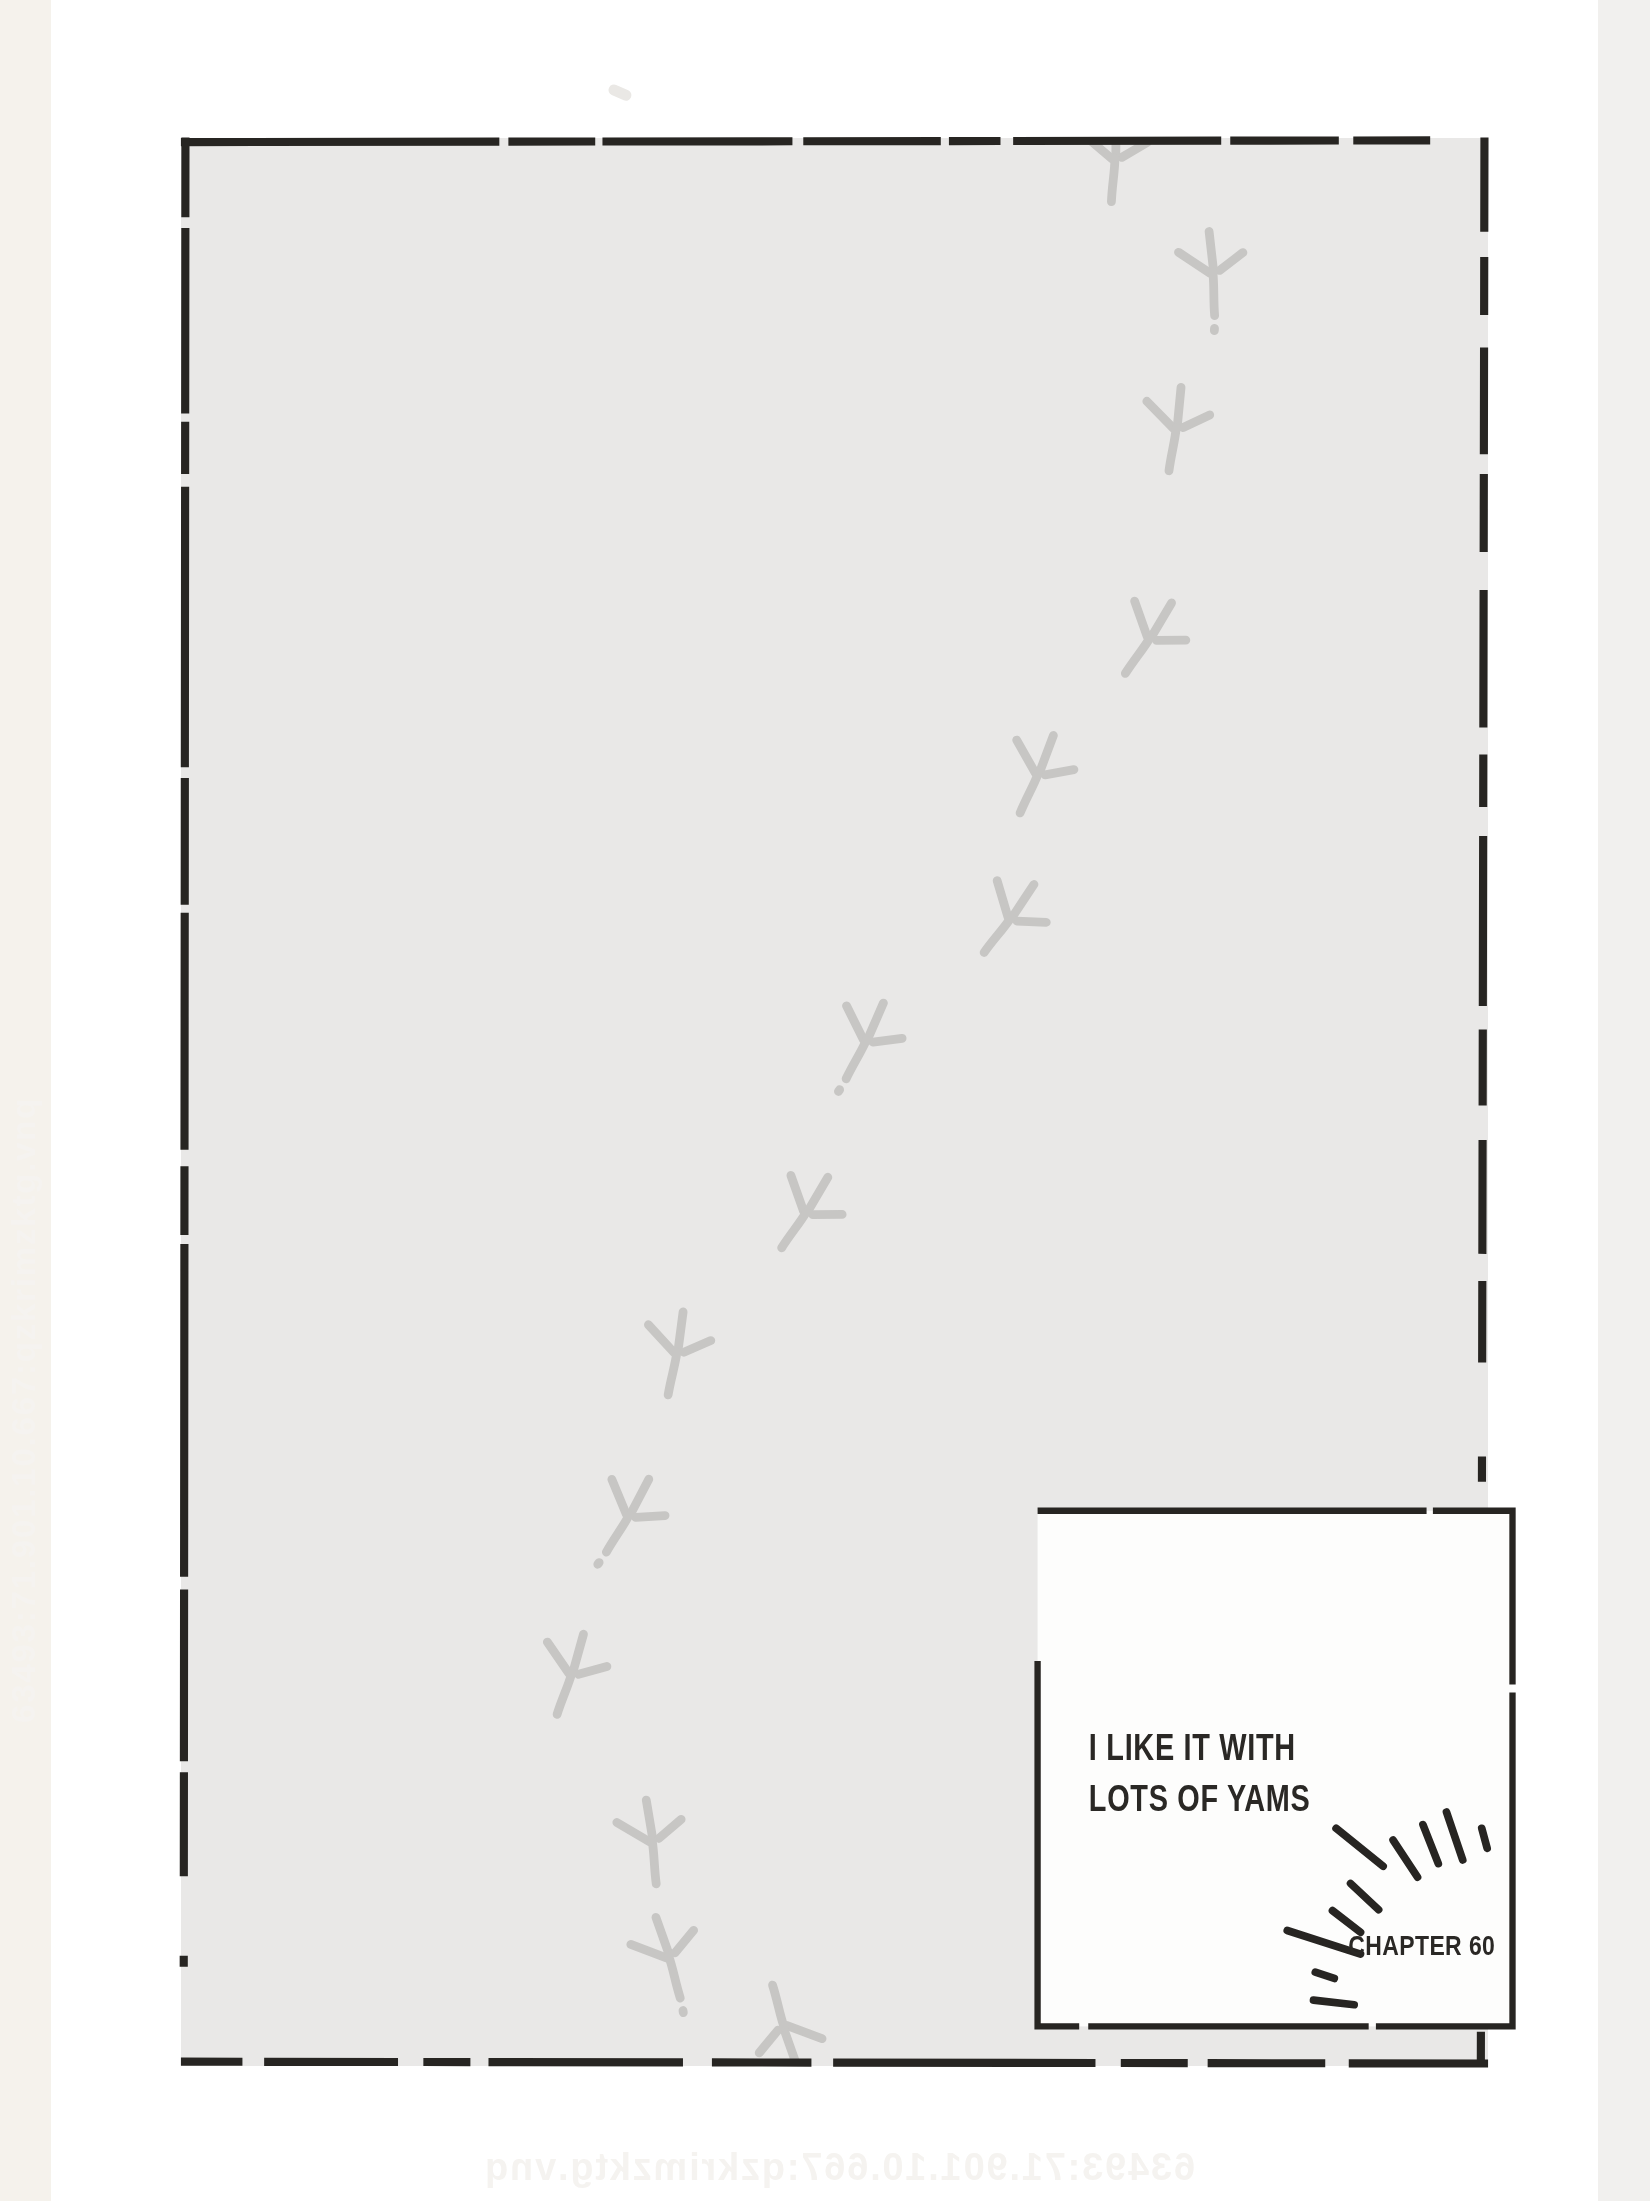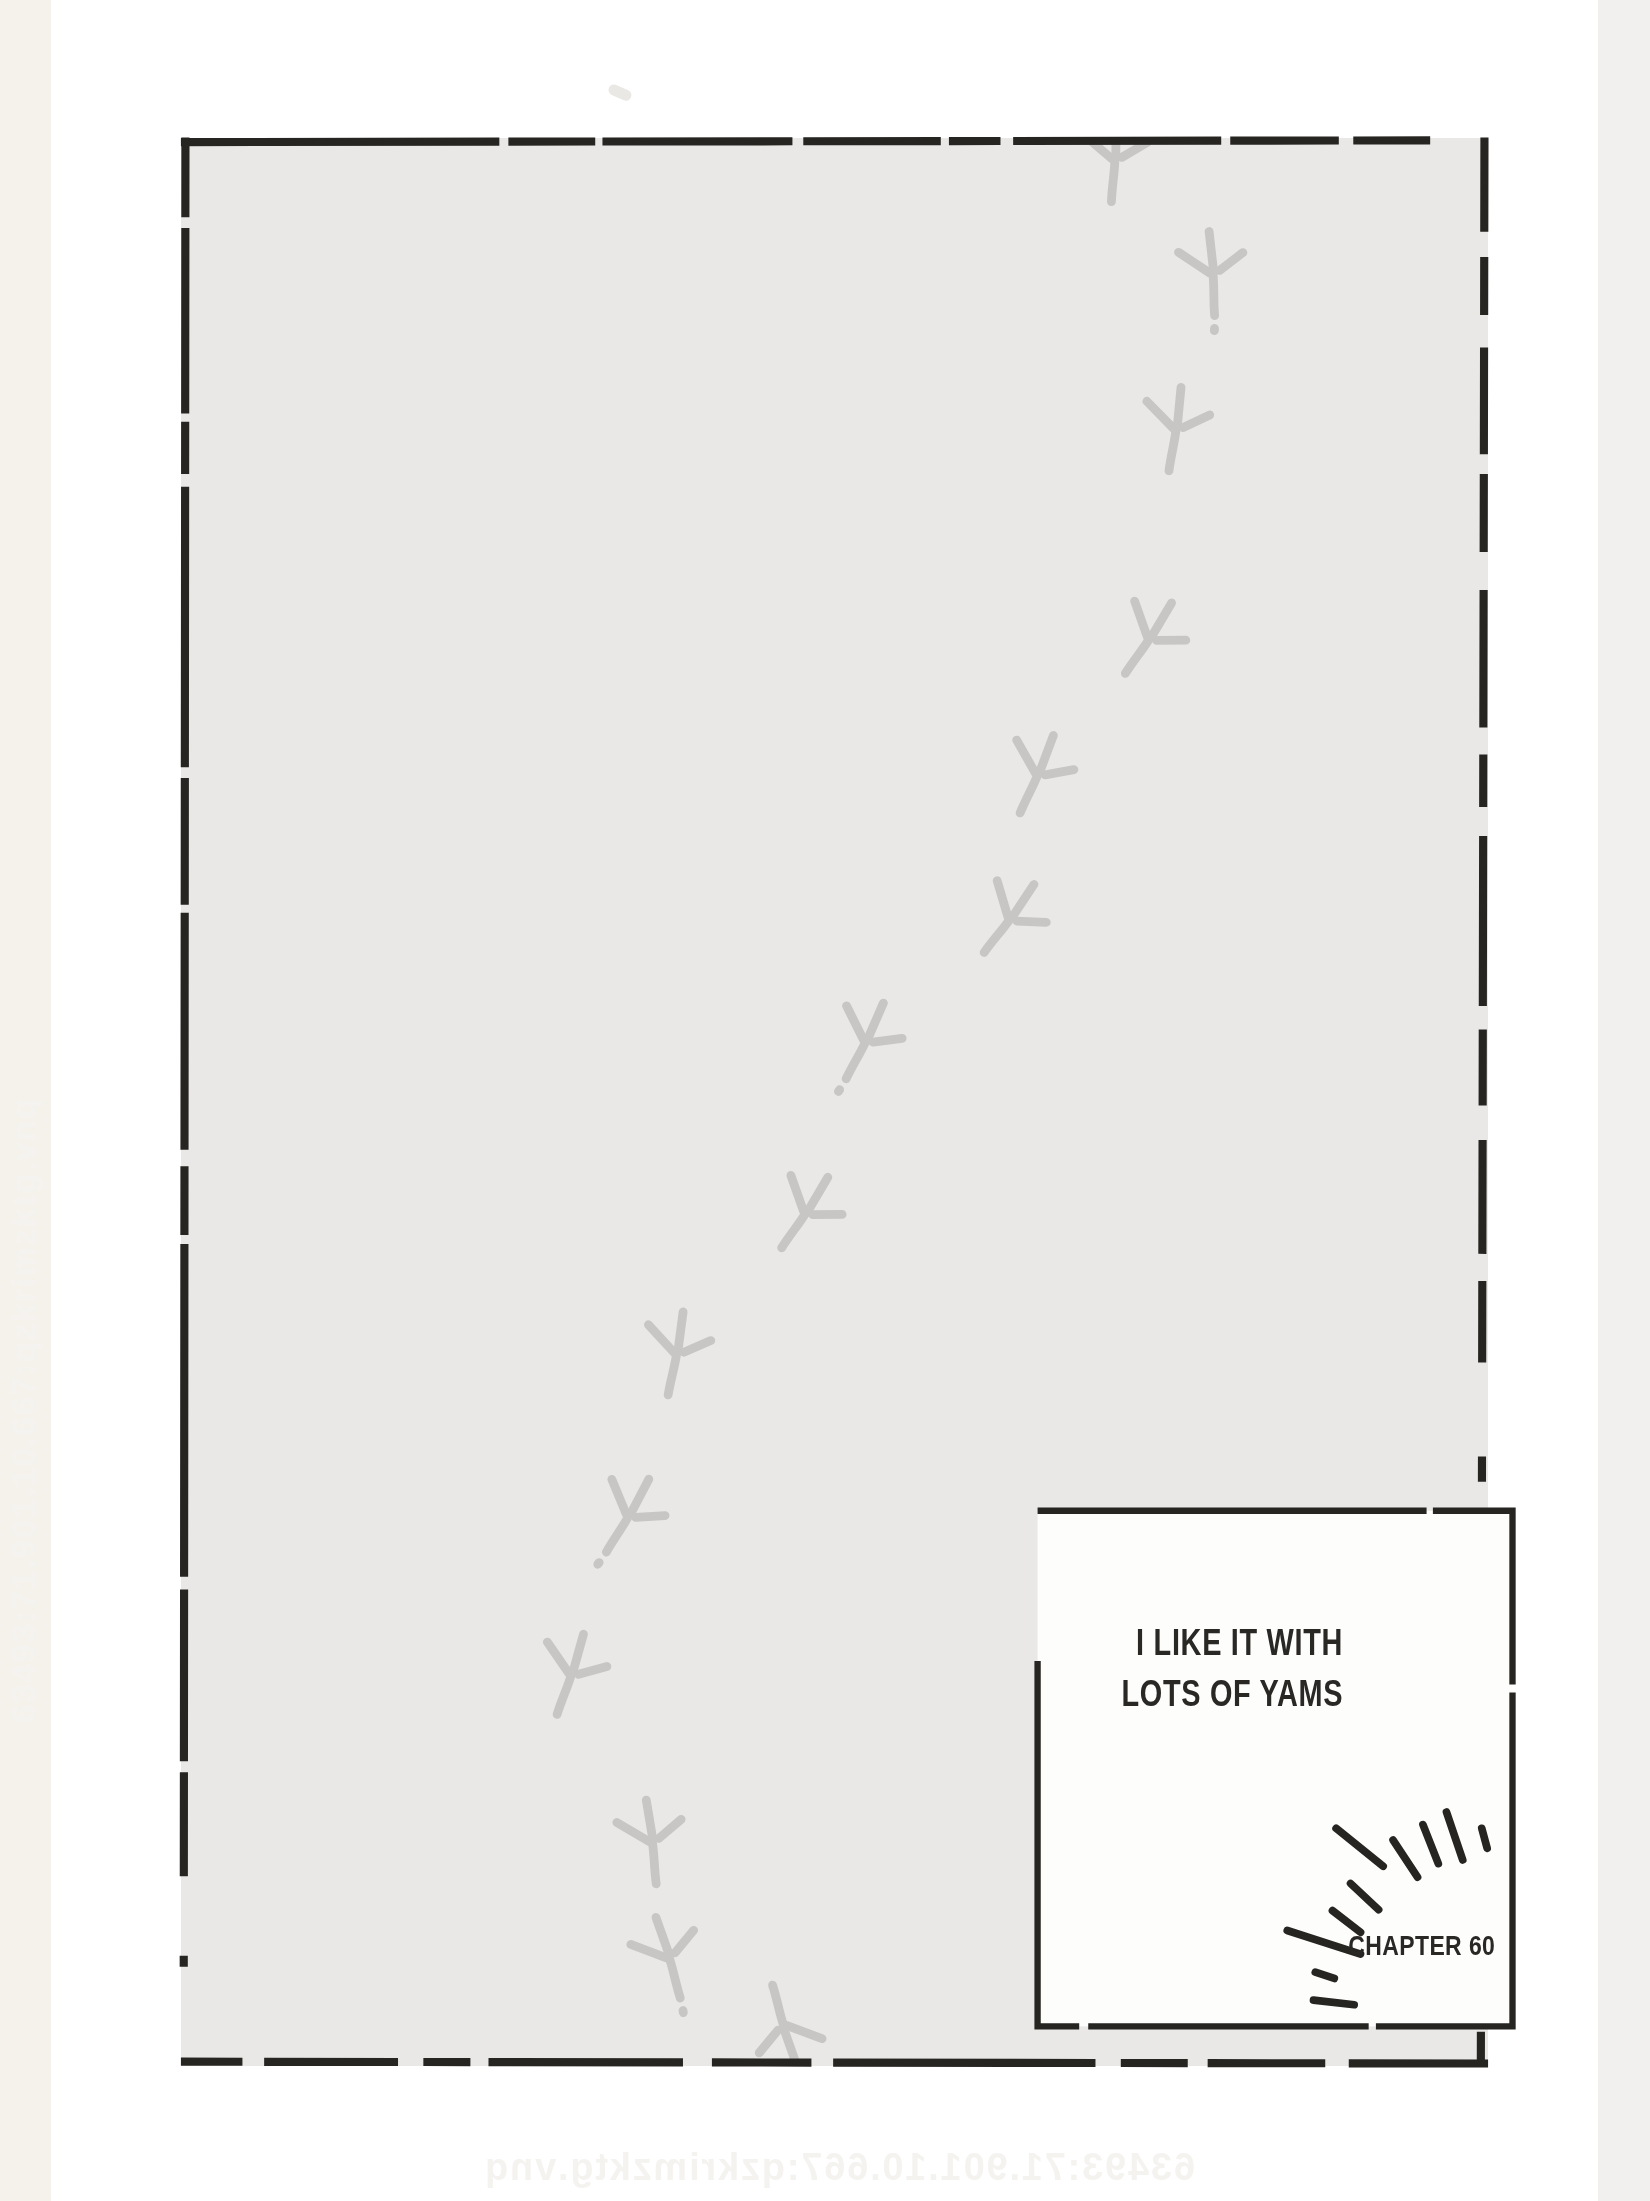--- a/index.html
+++ b/index.html
@@ -14,22 +14,22 @@
 
   .panel{
     position:absolute;left:181px;top:138px;width:1307px;height:1928px;
     overflow:hidden;
   }
   .panel svg{position:absolute;left:0;top:0;}
 
   #ink-svg{position:absolute;left:0;top:0;pointer-events:none;}
 
   .chapter-title{
-    position:absolute;left:1053px;top:1617px;width:326px;
-    text-align:right;font-weight:bold;font-size:37px;line-height:51px;
+    position:absolute;left:1053px;top:1722px;width:326px;
+    text-align:left;font-weight:bold;font-size:37px;line-height:51px;
     color:#2a2825;
   }
   .chapter-title .line{transform:scaleX(0.78);transform-origin:50% 50%;letter-spacing:0.9px;white-space:nowrap;}
 
   .chapter-label{
     position:absolute;right:155px;top:1930px;
     font-weight:bold;font-size:28px;line-height:31px;color:#2a2825;
     transform:scaleX(0.82);transform-origin:100% 50%;white-space:nowrap;
     letter-spacing:0.5px;
   }

